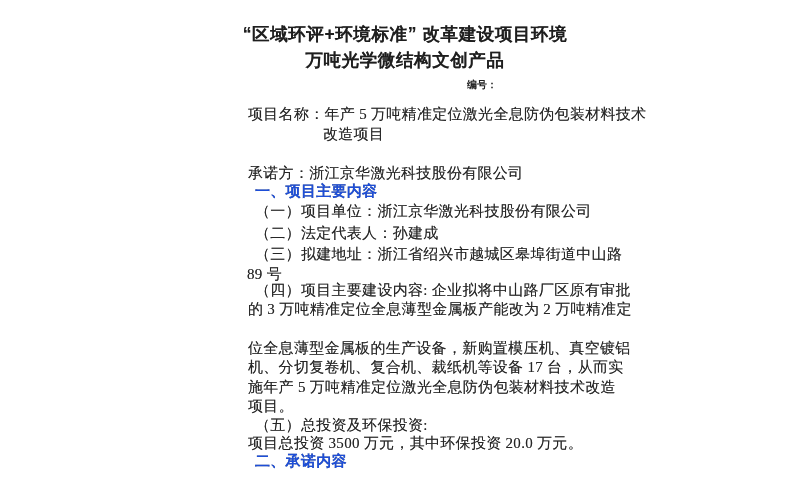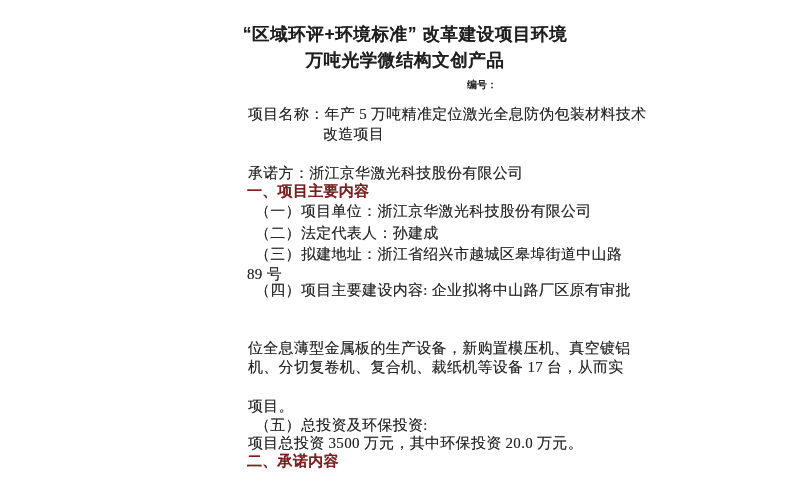--- a/index.html
+++ b/index.html
@@ -42,21 +42,22 @@
     top: 78px;
     left: 467px;
     font-family: "Liberation Sans", sans-serif;
     font-weight: bold;
     font-size: 10px;
     color: #222222;
   }
   .heading {
     font-family: "Liberation Sans", sans-serif;
     font-weight: bold;
-    color: #7f1d1d;
+    color: #1d4ed8;
+    margin-left: 8px;
   }
   .bold-serif {
     font-weight: bold;
     color: #1f1f1f;
   }
   
   .t1  { top: 22px; }
   .t2  { top: 48px; }
   .m1  { top: 105px; left: 248px; }
   .m1b { top: 125px; left: 323px; }
@@ -100,22 +101,24 @@
   </div>
 
   <div class="line heading h1">一、项目主要内容</div>
 
   <div class="line i1">（一）项目单位：浙江京华激光科技股份有限公司</div>
   <div class="line i2">（二）法定代表人：孙建成</div>
   <div class="line i3">（三）拟建地址：浙江省绍兴市越城区皋埠街道中山路</div>
   <div class="line i3b">89 号</div>
 
   <div class="line i4a">（四）项目主要建设内容: 企业拟将中山路厂区原有审批</div>
+  <div class="line i4b">的 3 万吨精准定位全息薄型金属板产能改为 2 万吨精准定</div>
   <div class="line i4d">位全息薄型金属板的生产设备，新购置模压机、真空镀铝</div>
   <div class="line i4e">机、分切复卷机、复合机、裁纸机等设备 17 台，从而实</div>
+  <div class="line i4f">施年产 5 万吨精准定位激光全息防伪包装材料技术改造</div>
   <div class="line i4g">项目。</div>
 
   <div class="line i5a">（五）总投资及环保投资:</div>
   <div class="line i5b">项目总投资 3500 万元，其中环保投资 20.0 万元。</div>
 
   <div class="line heading h2">二、承诺内容</div>
 
 </div>
 
 </body></html>

